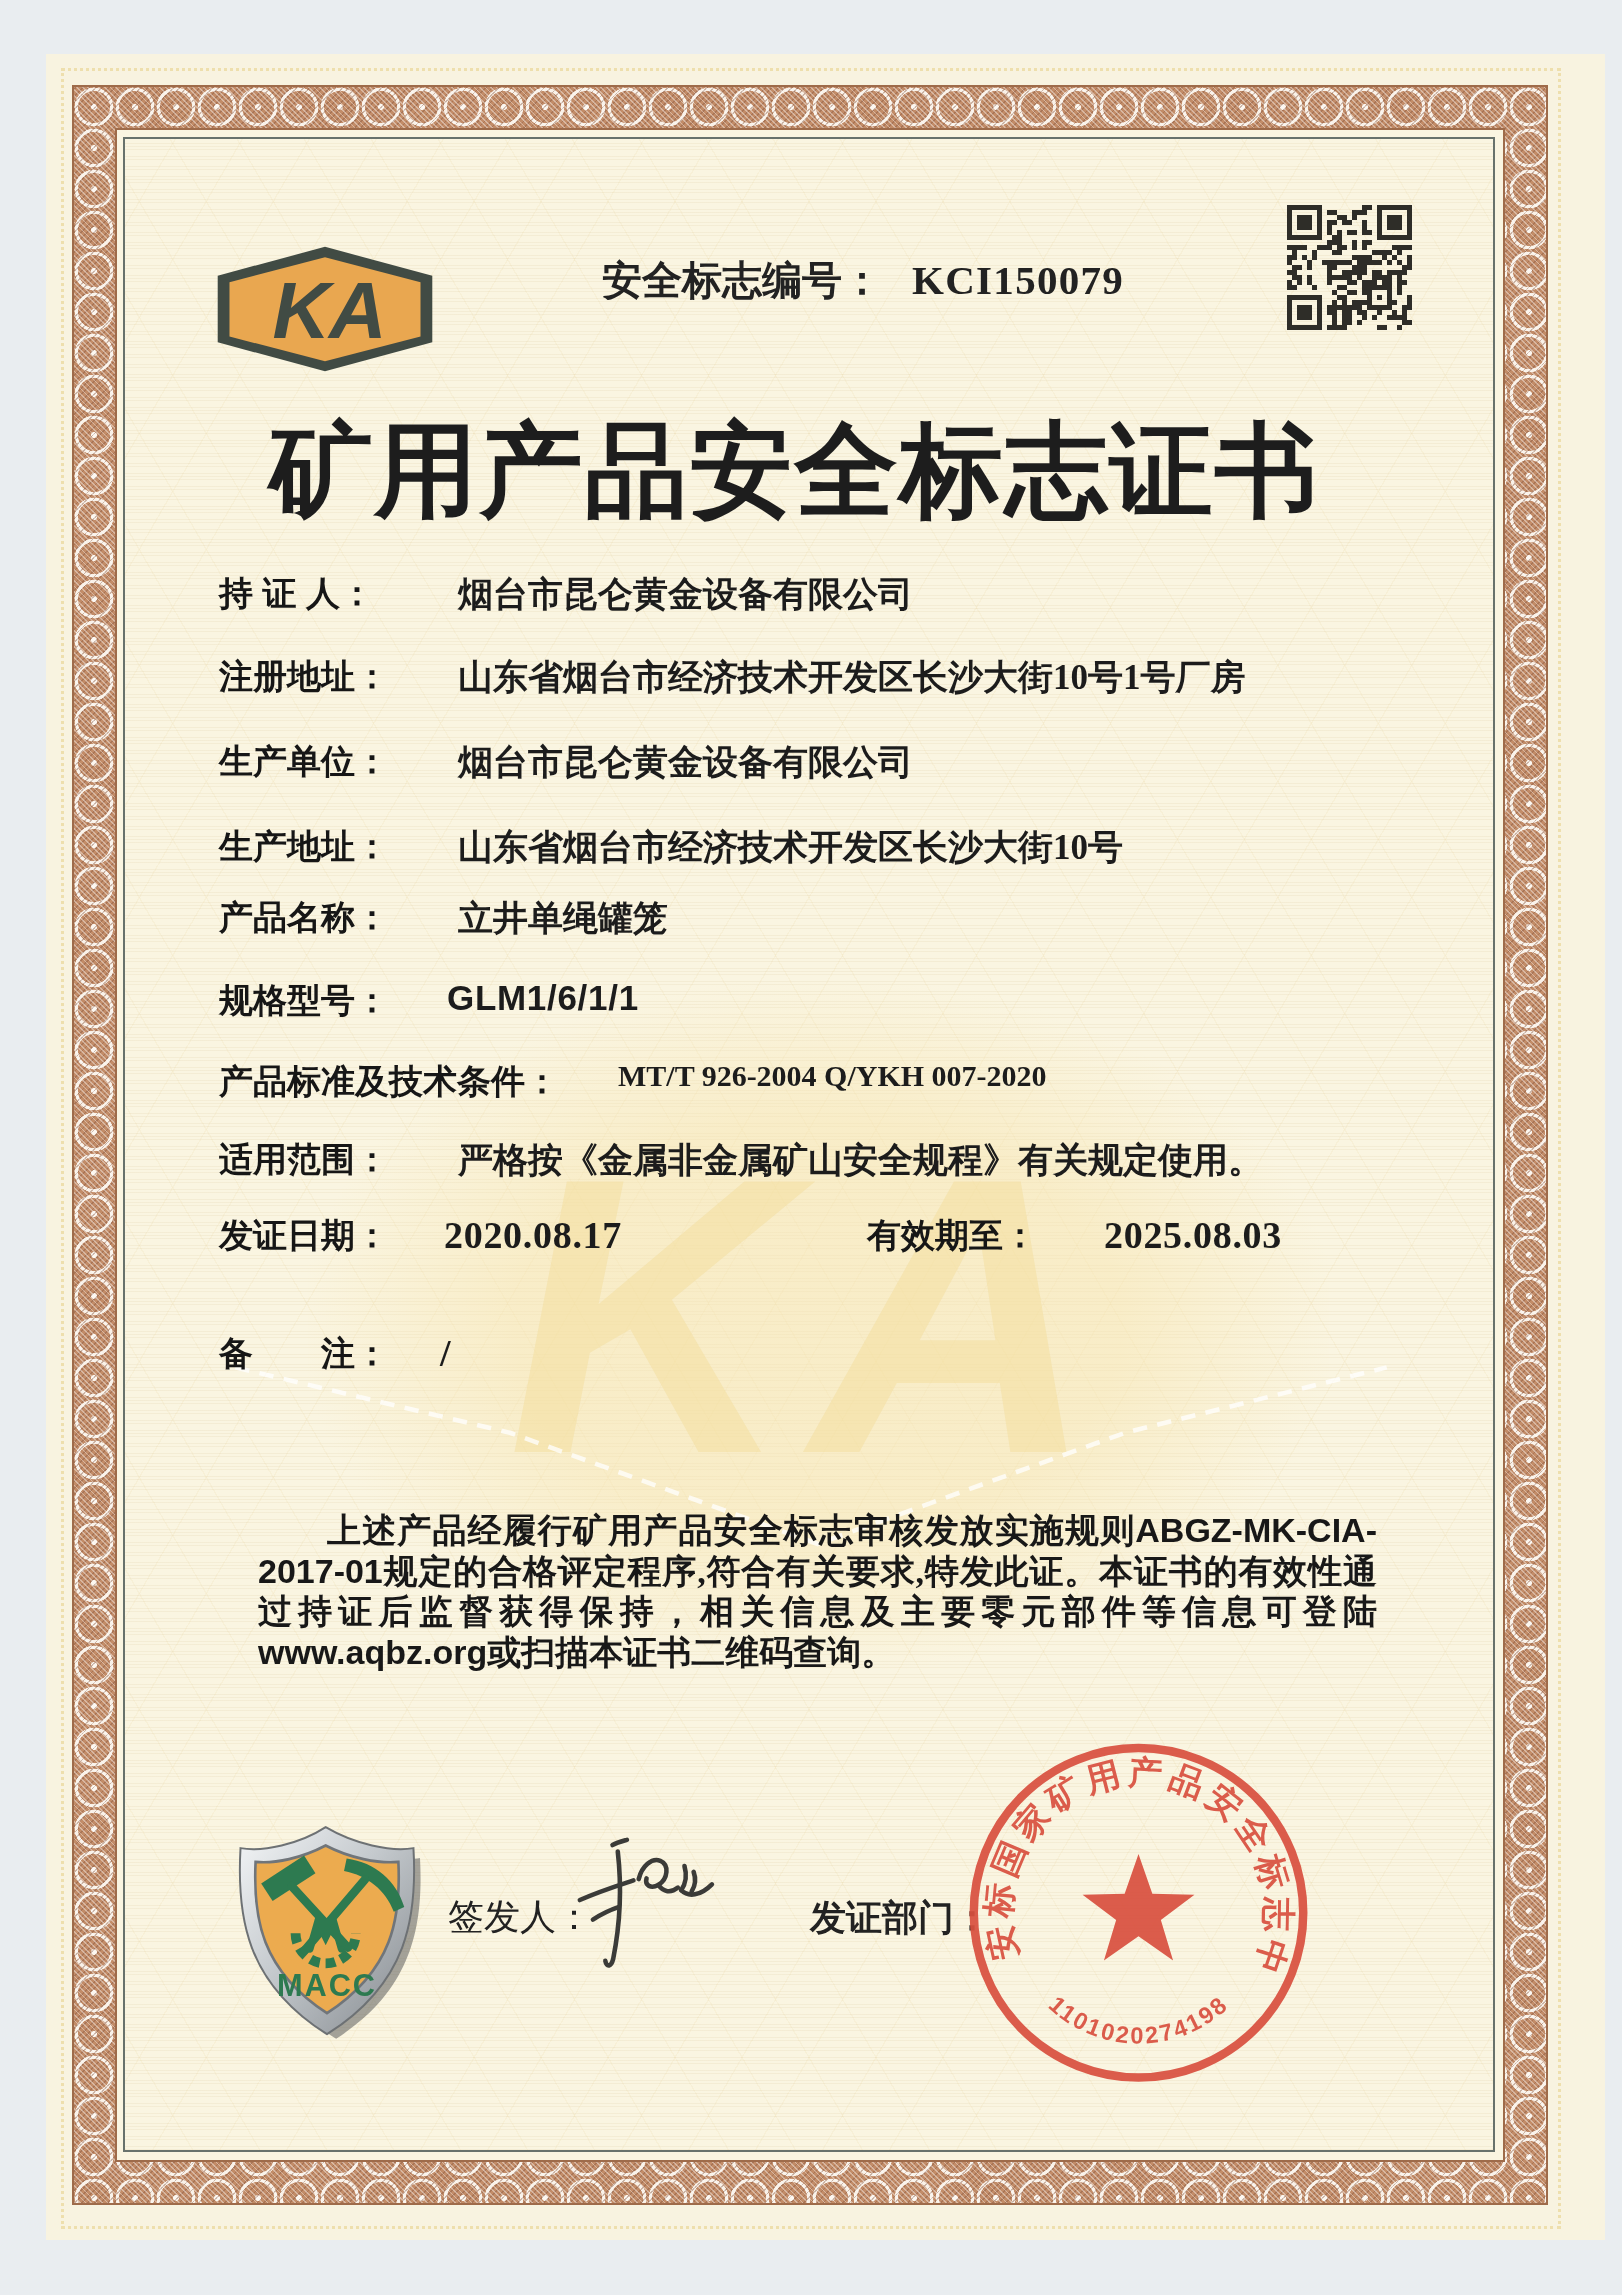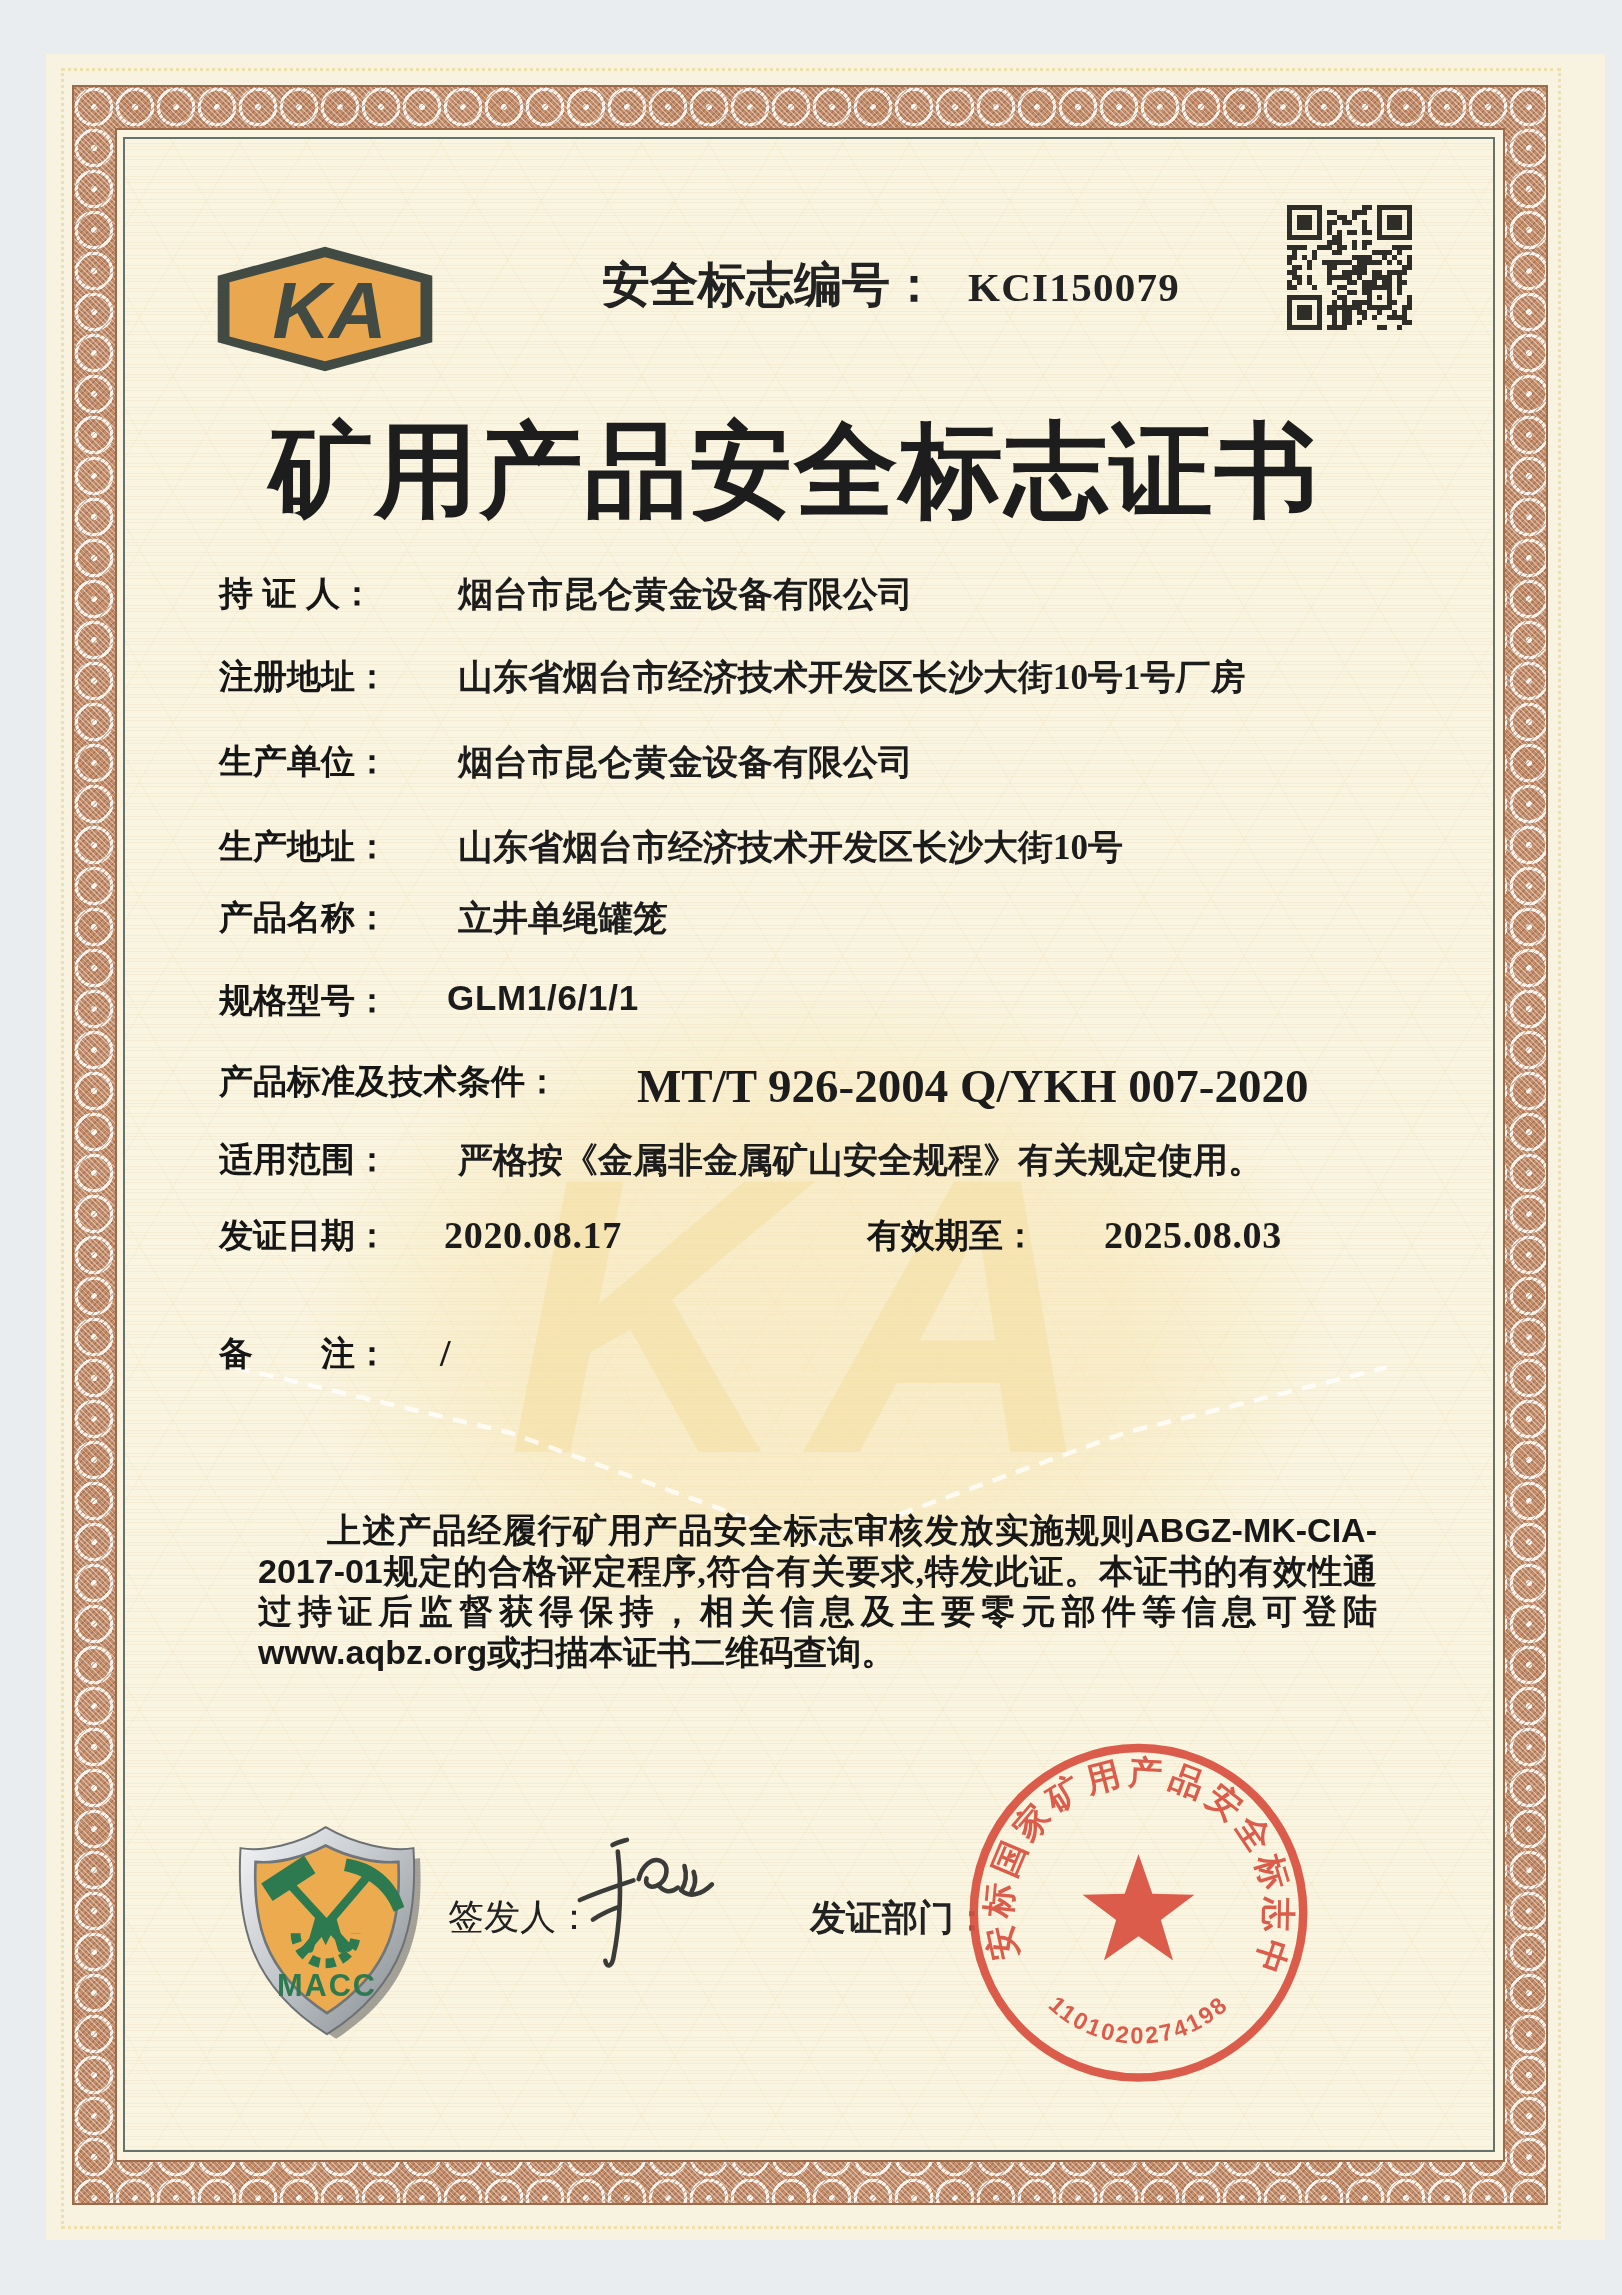--- a/index.html
+++ b/index.html
@@ -31,34 +31,34 @@
   .wm-blob{position:absolute;left:308px;top:982px;width:1021px;height:687px;
         background:radial-gradient(ellipse at center, rgba(247,229,176,.85) 0 42%, rgba(247,229,176,0) 72%);
         opacity:.6;}
   .wm-ka{position:absolute;left:353px;top:1021px;width:916px;text-align:center;
         font-family:"Liberation Sans",sans-serif;font-weight:bold;font-style:italic;
         font-size:393px;line-height:589px;color:rgba(243,221,156,.5);letter-spacing:19.6px;}
   .wm-zig{position:absolute;left:196px;top:1328px;}
   
   .ka-logo{position:absolute;left:211px;top:239px;}
   .markline{position:absolute;left:602px;top:253px;white-space:nowrap;}
-  .mark-label{font-family:"Liberation Sans",sans-serif;font-weight:bold;font-size:48px;}
+  .mark-label{font-family:"Liberation Sans",sans-serif;font-weight:bold;font-size:40px;}
   .mark-no{font-family:"Liberation Serif",serif;font-weight:bold;font-size:41px;letter-spacing:1.3px;margin-left:30px;}
   .qr{position:absolute;left:1277px;top:195px;}
   .title{position:absolute;left:0;top:403px;width:1563px;text-align:center;padding-left:26px;box-sizing:border-box;
         font-family:"Liberation Serif",serif;font-weight:bold;font-size:103px;letter-spacing:2px;color:#1d1d1d;}
   
   .row{position:absolute;left:219px;white-space:nowrap;}
   .lab{display:inline-block;font-family:"Liberation Sans",sans-serif;font-weight:bold;font-size:34px;
         vertical-align:top;color:#161616;}
   .val{position:absolute;white-space:nowrap;font-family:"Liberation Serif",serif;font-weight:600;
         font-size:35px;color:#1c1c1c;}
   .val-cjk{left:239px;}
   .val-model{left:228px;font-family:"Liberation Sans",sans-serif;font-weight:bold;font-size:35px;letter-spacing:0.7px;}
-  .val-std{left:418px;font-weight:bold;font-size:47px;}
+  .val-std{left:399px;font-weight:bold;font-size:30px;}
   .val-date{left:225px;font-weight:bold;font-size:38px;letter-spacing:0.7px;}
   .lab2{position:absolute;left:648px;top:0;}
   .val-date2{left:885px;font-weight:bold;font-size:38px;letter-spacing:0.7px;}
   .val-slash{left:221px;font-size:38px;}
   
   .stmt{position:absolute;left:258px;top:1510px;width:1119px;text-align:justify;
         font-size:34px;line-height:40px;font-weight:600;text-indent:69px;color:#181818;}
   .stmt .code,.stmt .url{font-family:"Liberation Sans",sans-serif;font-weight:bold;letter-spacing:0;}
   
   .macc{position:absolute;left:226px;top:1818px;}

